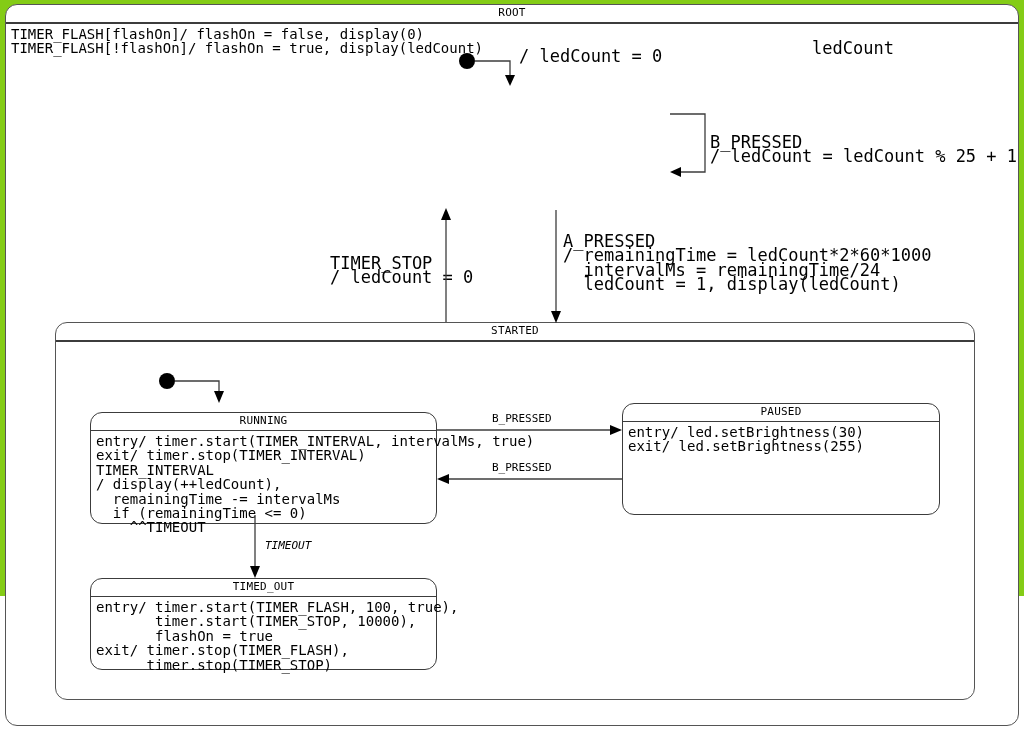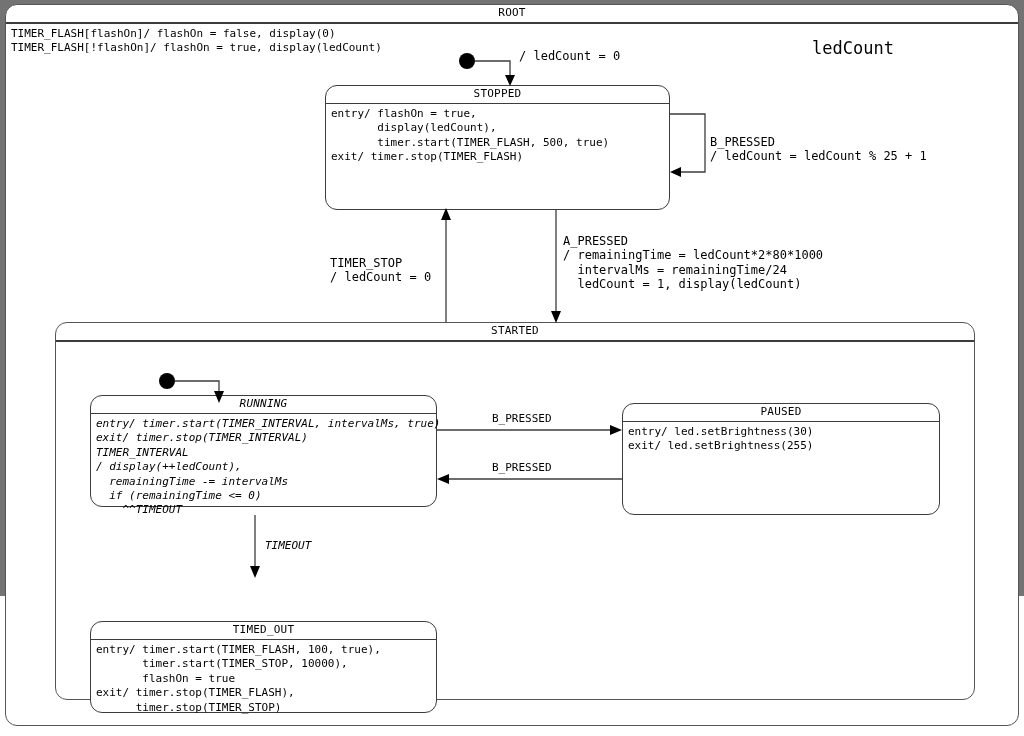--- a/index.html
+++ b/index.html
@@ -11,21 +11,21 @@
   body {
     width: 1024px;
     height: 736px;
     font-family: "DejaVu Sans Mono", "Liberation Mono", monospace;
     overflow: hidden;
   }
   #canvas {
     position: relative;
     width: 1024px;
     height: 596px;
-    background: #737373;
+    background: #84cc16;
   }
 
   
   .state {
     position: absolute;
     box-sizing: border-box;
     border: 1px solid #3c3c3c;
     border-radius: 12px;
     background: #ffffff;
   }
@@ -41,30 +41,30 @@
     border-bottom: 1px solid #3c3c3c;
     letter-spacing: 0.2px;
     white-space: nowrap;
     overflow: hidden;
   }
   .state-title.thick {
     border-bottom-width: 2px;
   }
   .state-body {
     padding: 3px 0 0 5px;
-    font-size: 11px;
+    font-size: 14px;
     line-height: 14.4px;
     white-space: pre;
     color: #000;
   }
 
   
   .lbl {
     position: absolute;
-    font-size: 12px;
+    font-size: 17px;
     line-height: 14.4px;
     white-space: pre;
     color: #000;
   }
   .lbl.big {
     font-size: 17px;
     line-height: 20px;
   }
   .lbl.small {
     font-size: 11px;
@@ -100,63 +100,56 @@
 <div id="canvas">
 
   <div class="state outer" style="left:5px; top:4px; width:1014px; height:722px;">
     <div class="state-title thick">ROOT</div>
     <div class="state-body">TIMER_FLASH[flashOn]/ flashOn = false, display(0)
 TIMER_FLASH[!flashOn]/ flashOn = true, display(ledCount)</div>
   </div>
 
   <div class="lbl big" style="left:812px; top:38px;">ledCount</div>
 
-  <div class="state" style="left:325px; top:85px; width:345px; height:125px;">
-    <div class="state-title">STOPPED</div>
-    <div class="state-body">entry/ flashOn = true,
-       display(ledCount),
-       timer.start(TIMER_FLASH, 500, true)
-exit/ timer.stop(TIMER_FLASH)</div>
-  </div>
 
   <div class="lbl" style="left:519px; top:49px;">/ ledCount = 0</div>
 
   <div class="lbl" style="left:710px; top:135px;">B_PRESSED
 / ledCount = ledCount % 25 + 1</div>
 
   <div class="lbl" style="left:330px; top:256px;">TIMER_STOP
 / ledCount = 0</div>
 
   <div class="lbl" style="left:563px; top:234px;">A_PRESSED
-/ remainingTime = ledCount*2*80*1000
+/ remainingTime = ledCount*2*60*1000
   intervalMs = remainingTime/24
   ledCount = 1, display(ledCount)</div>
 
   <div class="state outer" style="left:55px; top:322px; width:920px; height:378px;">
     <div class="state-title thick">STARTED</div>
   </div>
 
-  <div class="state" style="left:90px; top:395px; width:347px; height:112px;font-style:italic;">
+  <div class="state" style="left:90px; top:412px; width:347px; height:112px;">
     <div class="state-title">RUNNING</div>
     <div class="state-body">entry/ timer.start(TIMER_INTERVAL, intervalMs, true)
 exit/ timer.stop(TIMER_INTERVAL)
 TIMER_INTERVAL
 / display(++ledCount),
   remainingTime -= intervalMs
   if (remainingTime &lt;= 0)
     ^^TIMEOUT</div>
   </div>
 
   <div class="state" style="left:622px; top:403px; width:318px; height:112px;">
     <div class="state-title">PAUSED</div>
     <div class="state-body">entry/ led.setBrightness(30)
 exit/ led.setBrightness(255)</div>
   </div>
 
-  <div class="state" style="left:90px; top:578px; width:347px; height:92px;margin-top:43px;">
+  <div class="state" style="left:90px; top:578px; width:347px; height:92px;">
     <div class="state-title">TIMED_OUT</div>
     <div class="state-body">entry/ timer.start(TIMER_FLASH, 100, true),
        timer.start(TIMER_STOP, 10000),
        flashOn = true
 exit/ timer.stop(TIMER_FLASH),
       timer.stop(TIMER_STOP)</div>
   </div>
 
   <div class="lbl small" style="left:492px; top:412px;">B_PRESSED</div>
 

